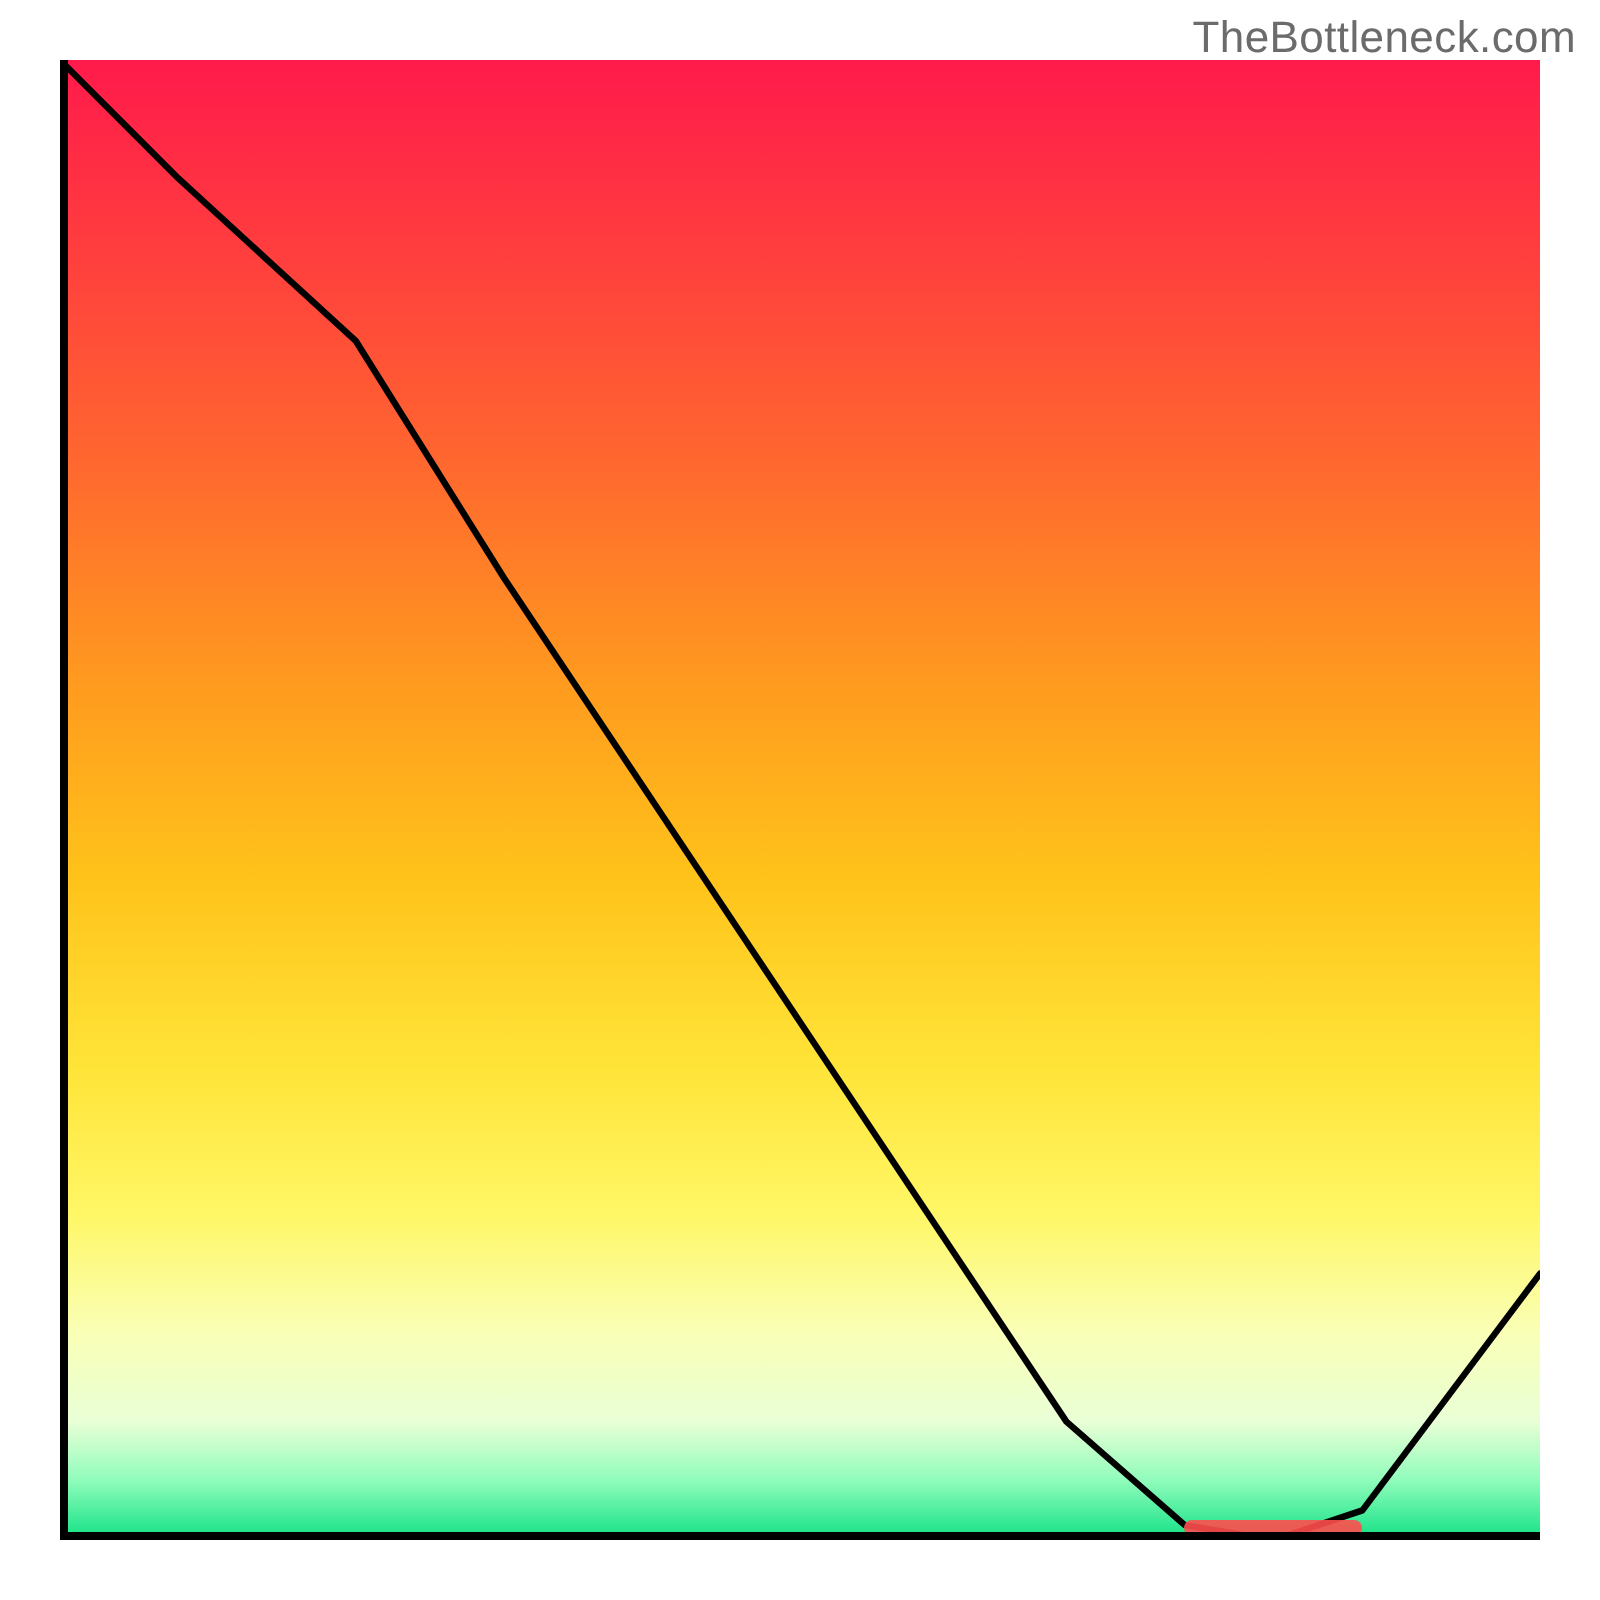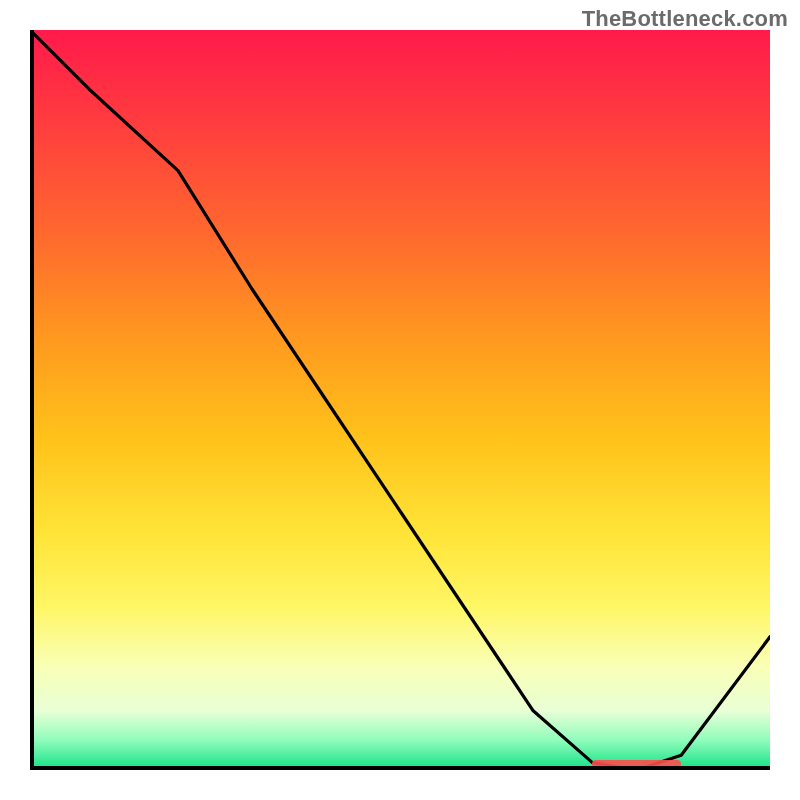--- a/index.html
+++ b/index.html
@@ -14,21 +14,21 @@
   .wrap {
     position: relative;
     width: 800px;
     height: 800px;
   }
   .watermark {
     position: absolute;
     top: 6px;
     right: 12px;
     font-size: 22px;
-    font-weight: 700;
+    font-weight: 400;
     color: #6b6b6b;
     letter-spacing: 0.2px;
     user-select: none;
   }
   .plot {
     position: absolute;
     left: 30px;
     top: 30px;
     width: 740px;
     height: 740px;

